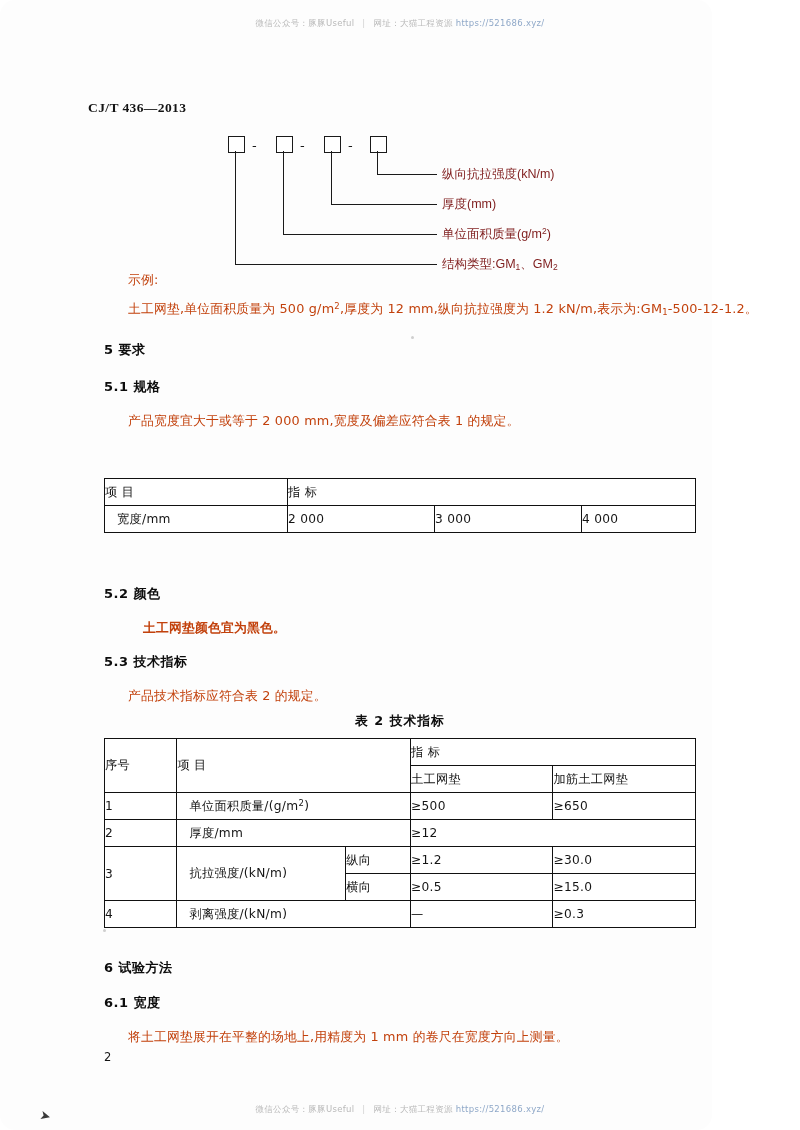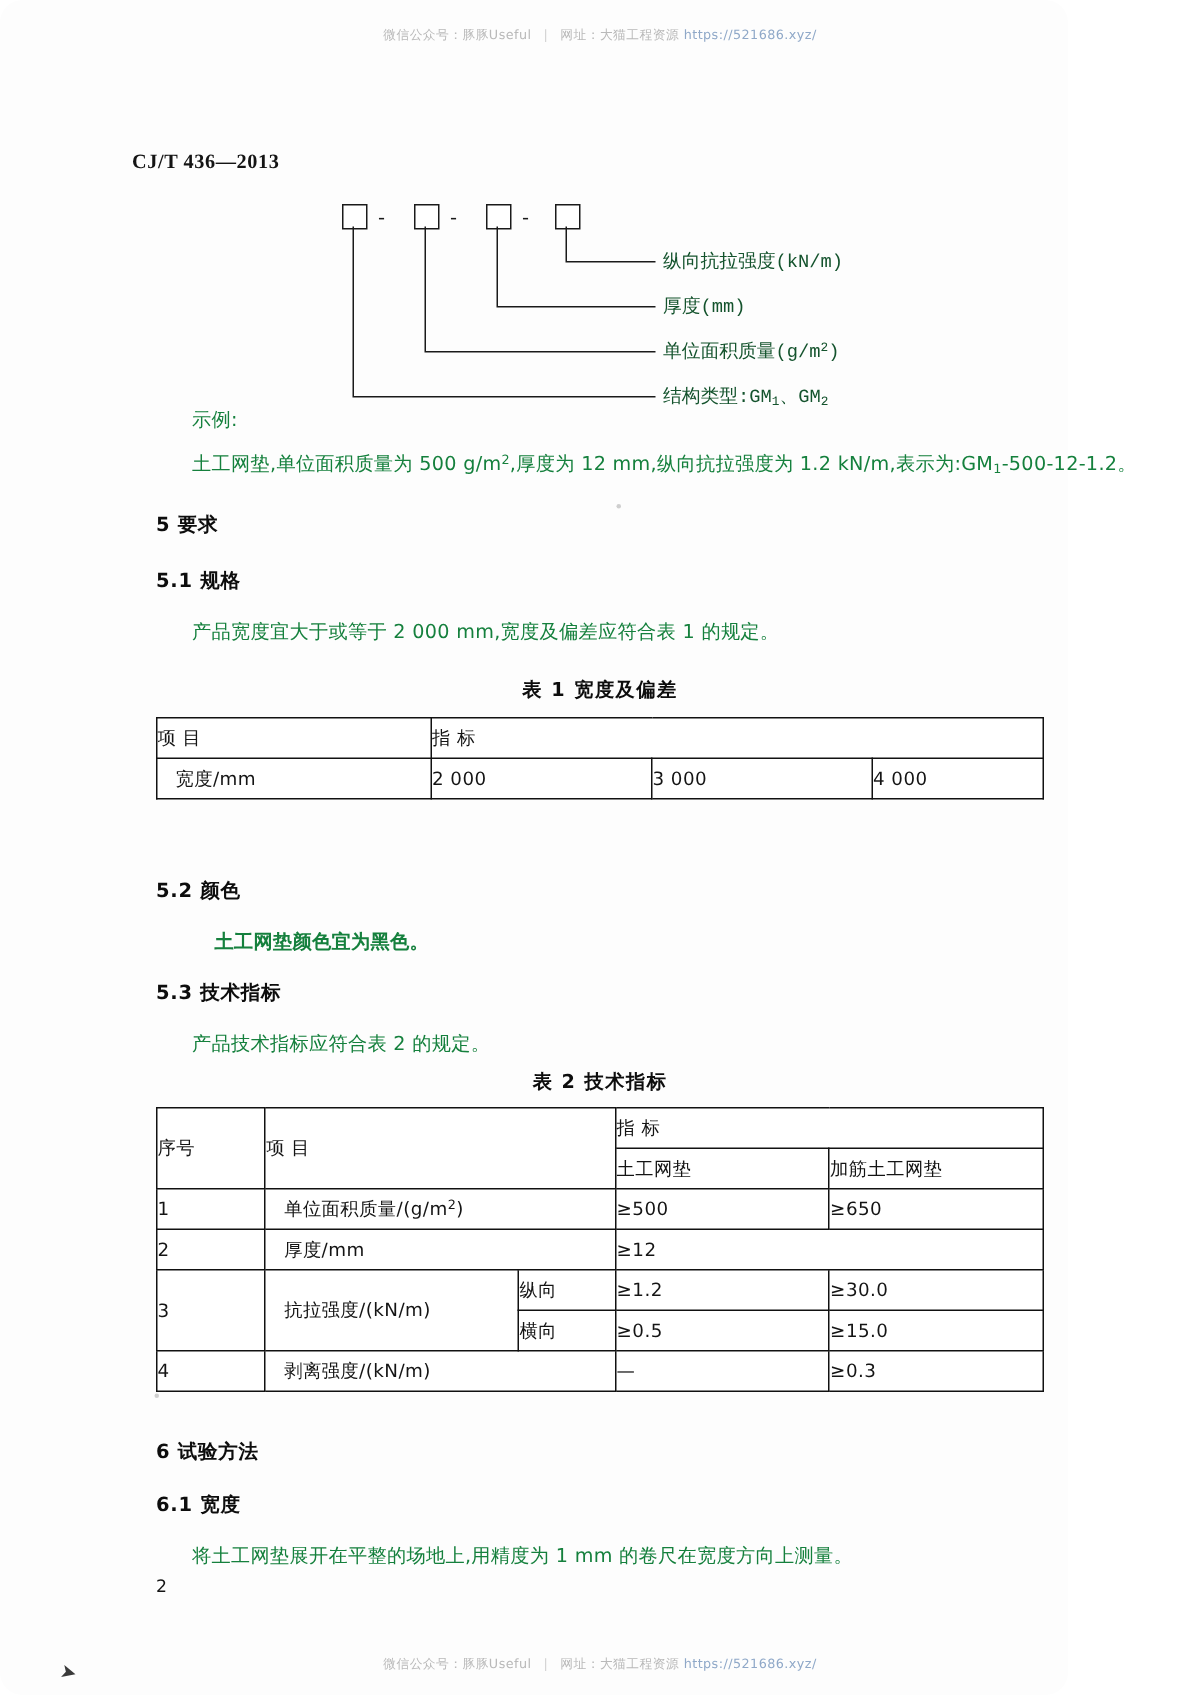--- a/index.html
+++ b/index.html
@@ -78,37 +78,37 @@
   }
   .hline {
     position: absolute;
     height: 0;
     border-top: 1px solid #1a1a1a;
   }
   .leader-label {
     position: absolute;
     font-size: 12.5px;
     white-space: nowrap;
-    font-family: Liberation Mono, monospace;
-    color: #14532d;
+    font-family: Liberation Sans, sans-serif;
+    color: #7f1d1d;
   }
   .leader-label sub {
     font-size: 8.5px;
     vertical-align: -2px;
   }
   .leader-label sup {
     font-size: 8.5px;
     vertical-align: 4px;
   }
 
   
   .txt {
     position: absolute;
     font-size: 12.8px;
-    color: #15803d;
+    color: #c2410c;
     white-space: nowrap;
     letter-spacing: 0.2px;
   }
   .txt sub { font-size: 8.5px; vertical-align: -2px; }
   .txt sup { font-size: 8.5px; vertical-align: 4px; }
   .heading {
     position: absolute;
     font-size: 13px;
     font-weight: bold;
     color: #0d0d0d;
@@ -215,21 +215,20 @@
     <div class="leader-label" style="left:338px; top:128px;"><span>结构类型:GM</span><sub>1</sub><span>、GM</span><sub>2</sub></div>
   </div>
 
   <div class="txt" style="left:128px; top:272px;">示例:</div>
   <div class="txt" style="left:128px; top:301px;"><span>土工网垫,单位面积质量为 500 g/m</span><sup>2</sup><span>,厚度为 12 mm,纵向抗拉强度为 1.2 kN/m,表示为:GM</span><sub>1</sub><span>-500-12-1.2。</span></div>
 
   <div class="heading" style="left:104px; top:341px;">5  要求</div>
   <div class="heading" style="left:104px; top:378px;">5.1  规格</div>
   <div class="txt" style="left:128px; top:413px;">产品宽度宜大于或等于 2 000 mm,宽度及偏差应符合表 1 的规定。</div>
 
-  <div class="tbl-caption" style="top:452px;">表 1  宽度及偏差</div>
   <table id="table1">
     <tbody>
         <tr>
       <td style="width:182px;">项    目</td>
       <td colspan="3">指    标</td>
     </tr>
     <tr>
       <td class="left">宽度/mm</td>
       <td style="width:146px;">2 000</td>
       <td style="width:146px;">3 000</td>

